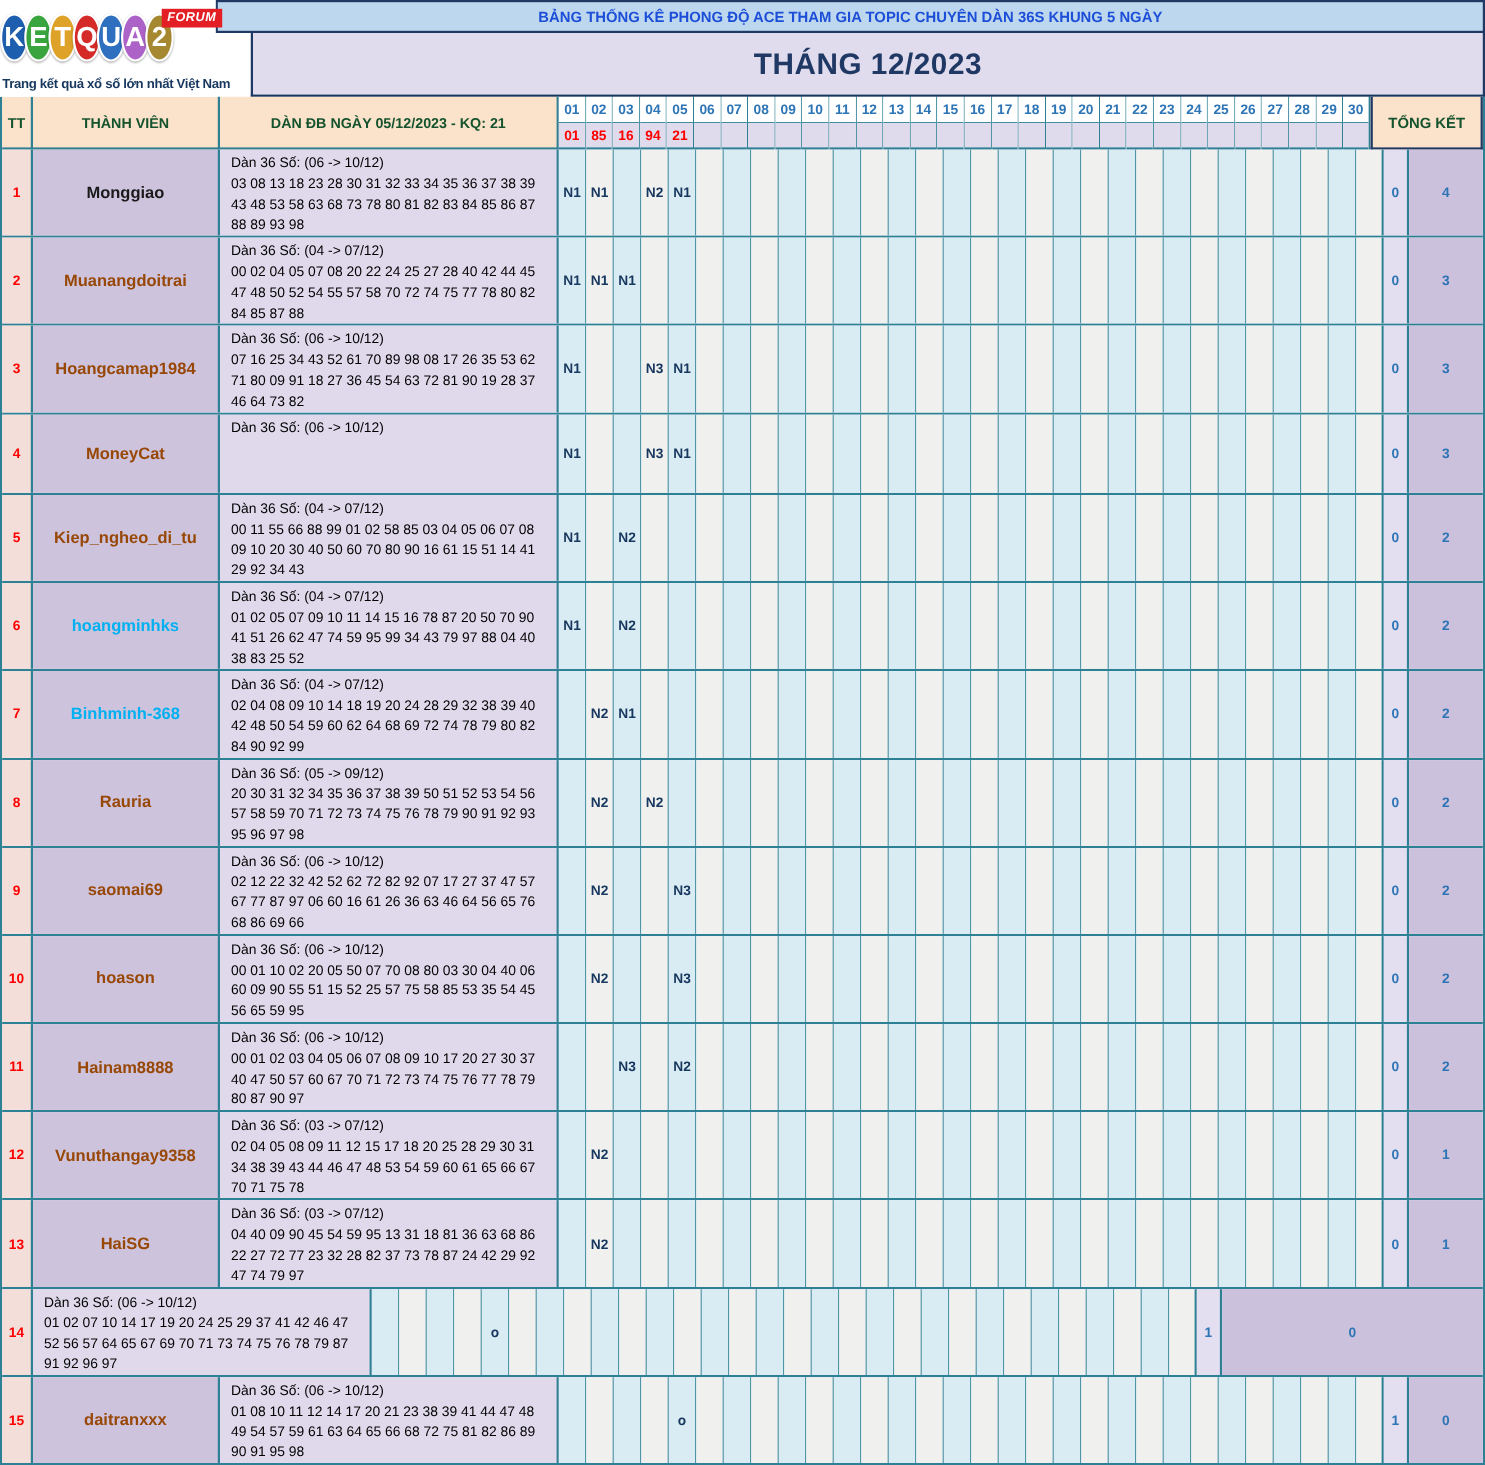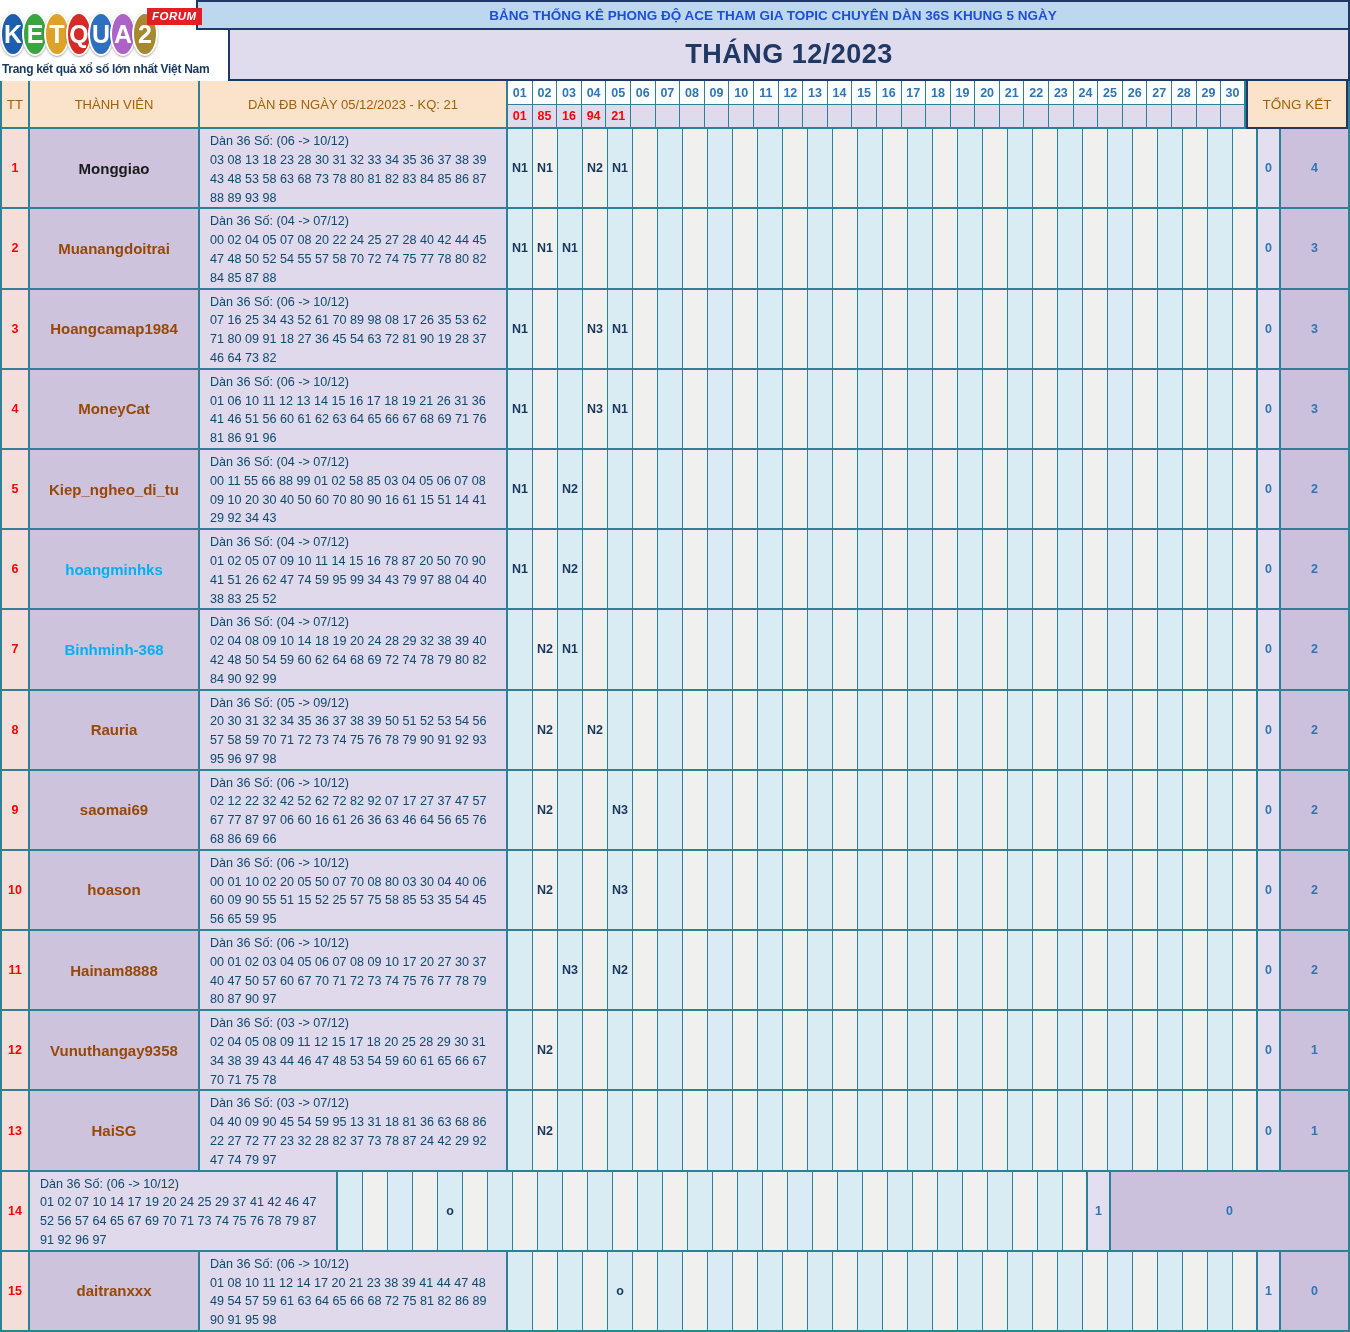--- a/index.html
+++ b/index.html
@@ -42,21 +42,21 @@
     flex:1; background:#e1dced;
     border-left:2px solid #1f3864; border-right:2px solid #1f3864; border-bottom:2px solid #17375e;
     display:flex; align-items:center; justify-content:center;
     color:#1f3864; font-weight:bold; font-size:27px; letter-spacing:.5px;margin-left:32px;
   }
 
   
   .stat-table { flex:1; display:flex; flex-direction:column; border-left:2px solid #2e8095; border-right:2px solid #2e8095; border-bottom:2px solid #2e8095; }
   .thead { height:48px; display:flex; }
   .th {
-    background:#fbe2ca; color:#a16207; font-weight:normal;
+    background:#fbe2ca; color:#14532d; font-weight:bold;
     display:flex; align-items:center; justify-content:center;
     border-right:2px solid #2e8095; border-bottom:2px solid #2e8095;
     font-size:13px;
   }
   .th-tt { width:28px; }
   .th-member { width:170px; }
   .th-dan { width:308px; }
   .days-header { width:738px; display:flex; }
   .day-col { width:25px; display:flex; flex-direction:column; border-right:1px solid #2e8095; }
   .day-col:last-child { border-right:2px solid #2e8095; }
@@ -70,21 +70,21 @@
   }
   .th-total { flex:1; border:2px solid #1f3864; border-top:none; font-size:13.5px; }
 
   .tbody { flex:1; display:flex; flex-direction:column; }
   .trow { flex:1; display:flex; border-bottom:2px solid #2e8095; }
   .trow:last-child { border-bottom:none; }
   .cell { display:flex; align-items:center; justify-content:center; border-right:2px solid #2e8095; }
   .cell-tt { width:28px; background:#f3deda; color:#ff0000; font-weight:bold; font-size:12.5px; }
   .cell-member { width:170px; background:#cec3dd; font-weight:bold; font-size:15px; text-align:center; }
   .cell-dan {
-    width:308px; background:#dfd9eb; color:#0c4a6e;
+    width:308px; background:#dfd9eb; color:#000000;
     display:block; padding:3px 8px 0 10px; font-size:12.6px; line-height:18.8px;
   }
   .dan-title { white-space:nowrap; }
   .day-cells { width:750px; display:flex; }
   .day-cell {
     width:25px; border-right:1px solid #2e8095;
     display:flex; align-items:center; justify-content:center;
     color:#17375e; font-weight:bold; font-size:12.5px;
   }
   .day-cell:last-child { border-right:2px solid #2e8095; }
@@ -372,21 +372,20 @@
             <div class="day-cell even-col"></div>
           </div>
           <div class="cell cell-total-a">0</div>
           <div class="cell cell-total-b">3</div>
         </div>
         <div class="trow">
           <div class="cell cell-tt">4</div>
           <div class="cell cell-member" style="color: rgb(151, 71, 6);">MoneyCat</div>
           <div class="cell cell-dan">
             <div class="dan-title">Dàn 36 Số: (06 -&gt; 10/12)</div>
-            <div class="dan-numbers">01 06 10 11 12 13 14 15 16 17 18 19 21 26 31 36 41 46 51 56 60 61 62 63 64 65 66 67 68 69 71 76 81 86 91 96</div>
           </div>
           <div class="day-cells">
             <div class="day-cell odd-col">N1</div>
             <div class="day-cell even-col"></div>
             <div class="day-cell odd-col"></div>
             <div class="day-cell even-col">N3</div>
             <div class="day-cell odd-col">N1</div>
             <div class="day-cell even-col"></div>
             <div class="day-cell odd-col"></div>
             <div class="day-cell even-col"></div>

